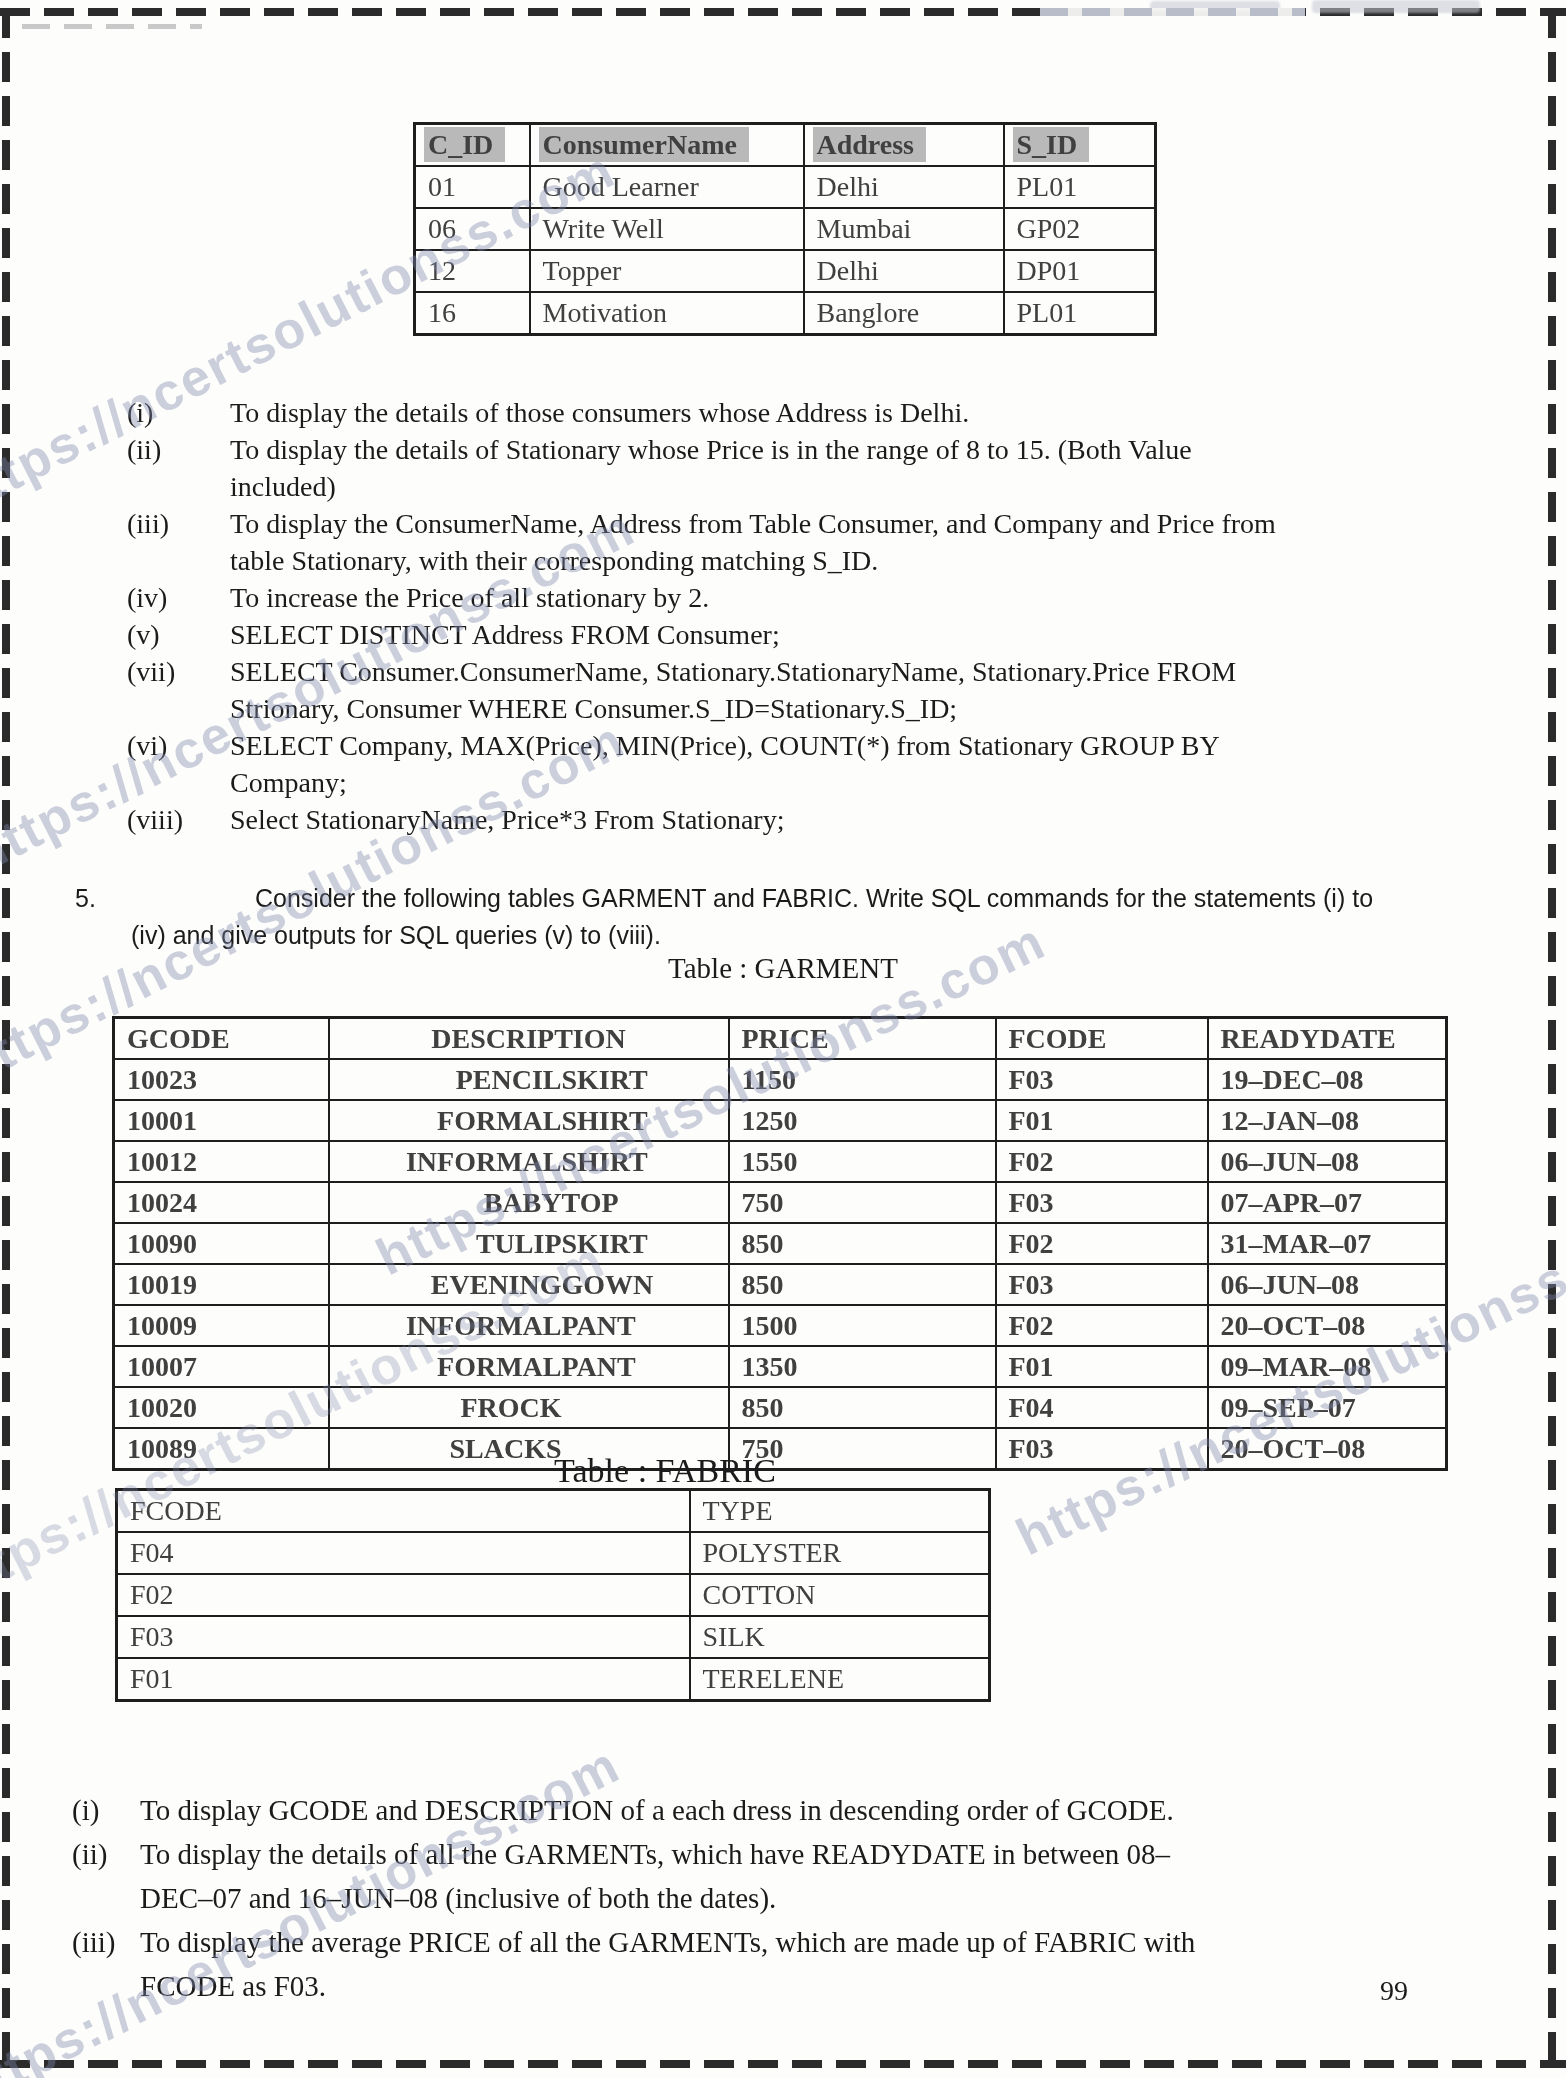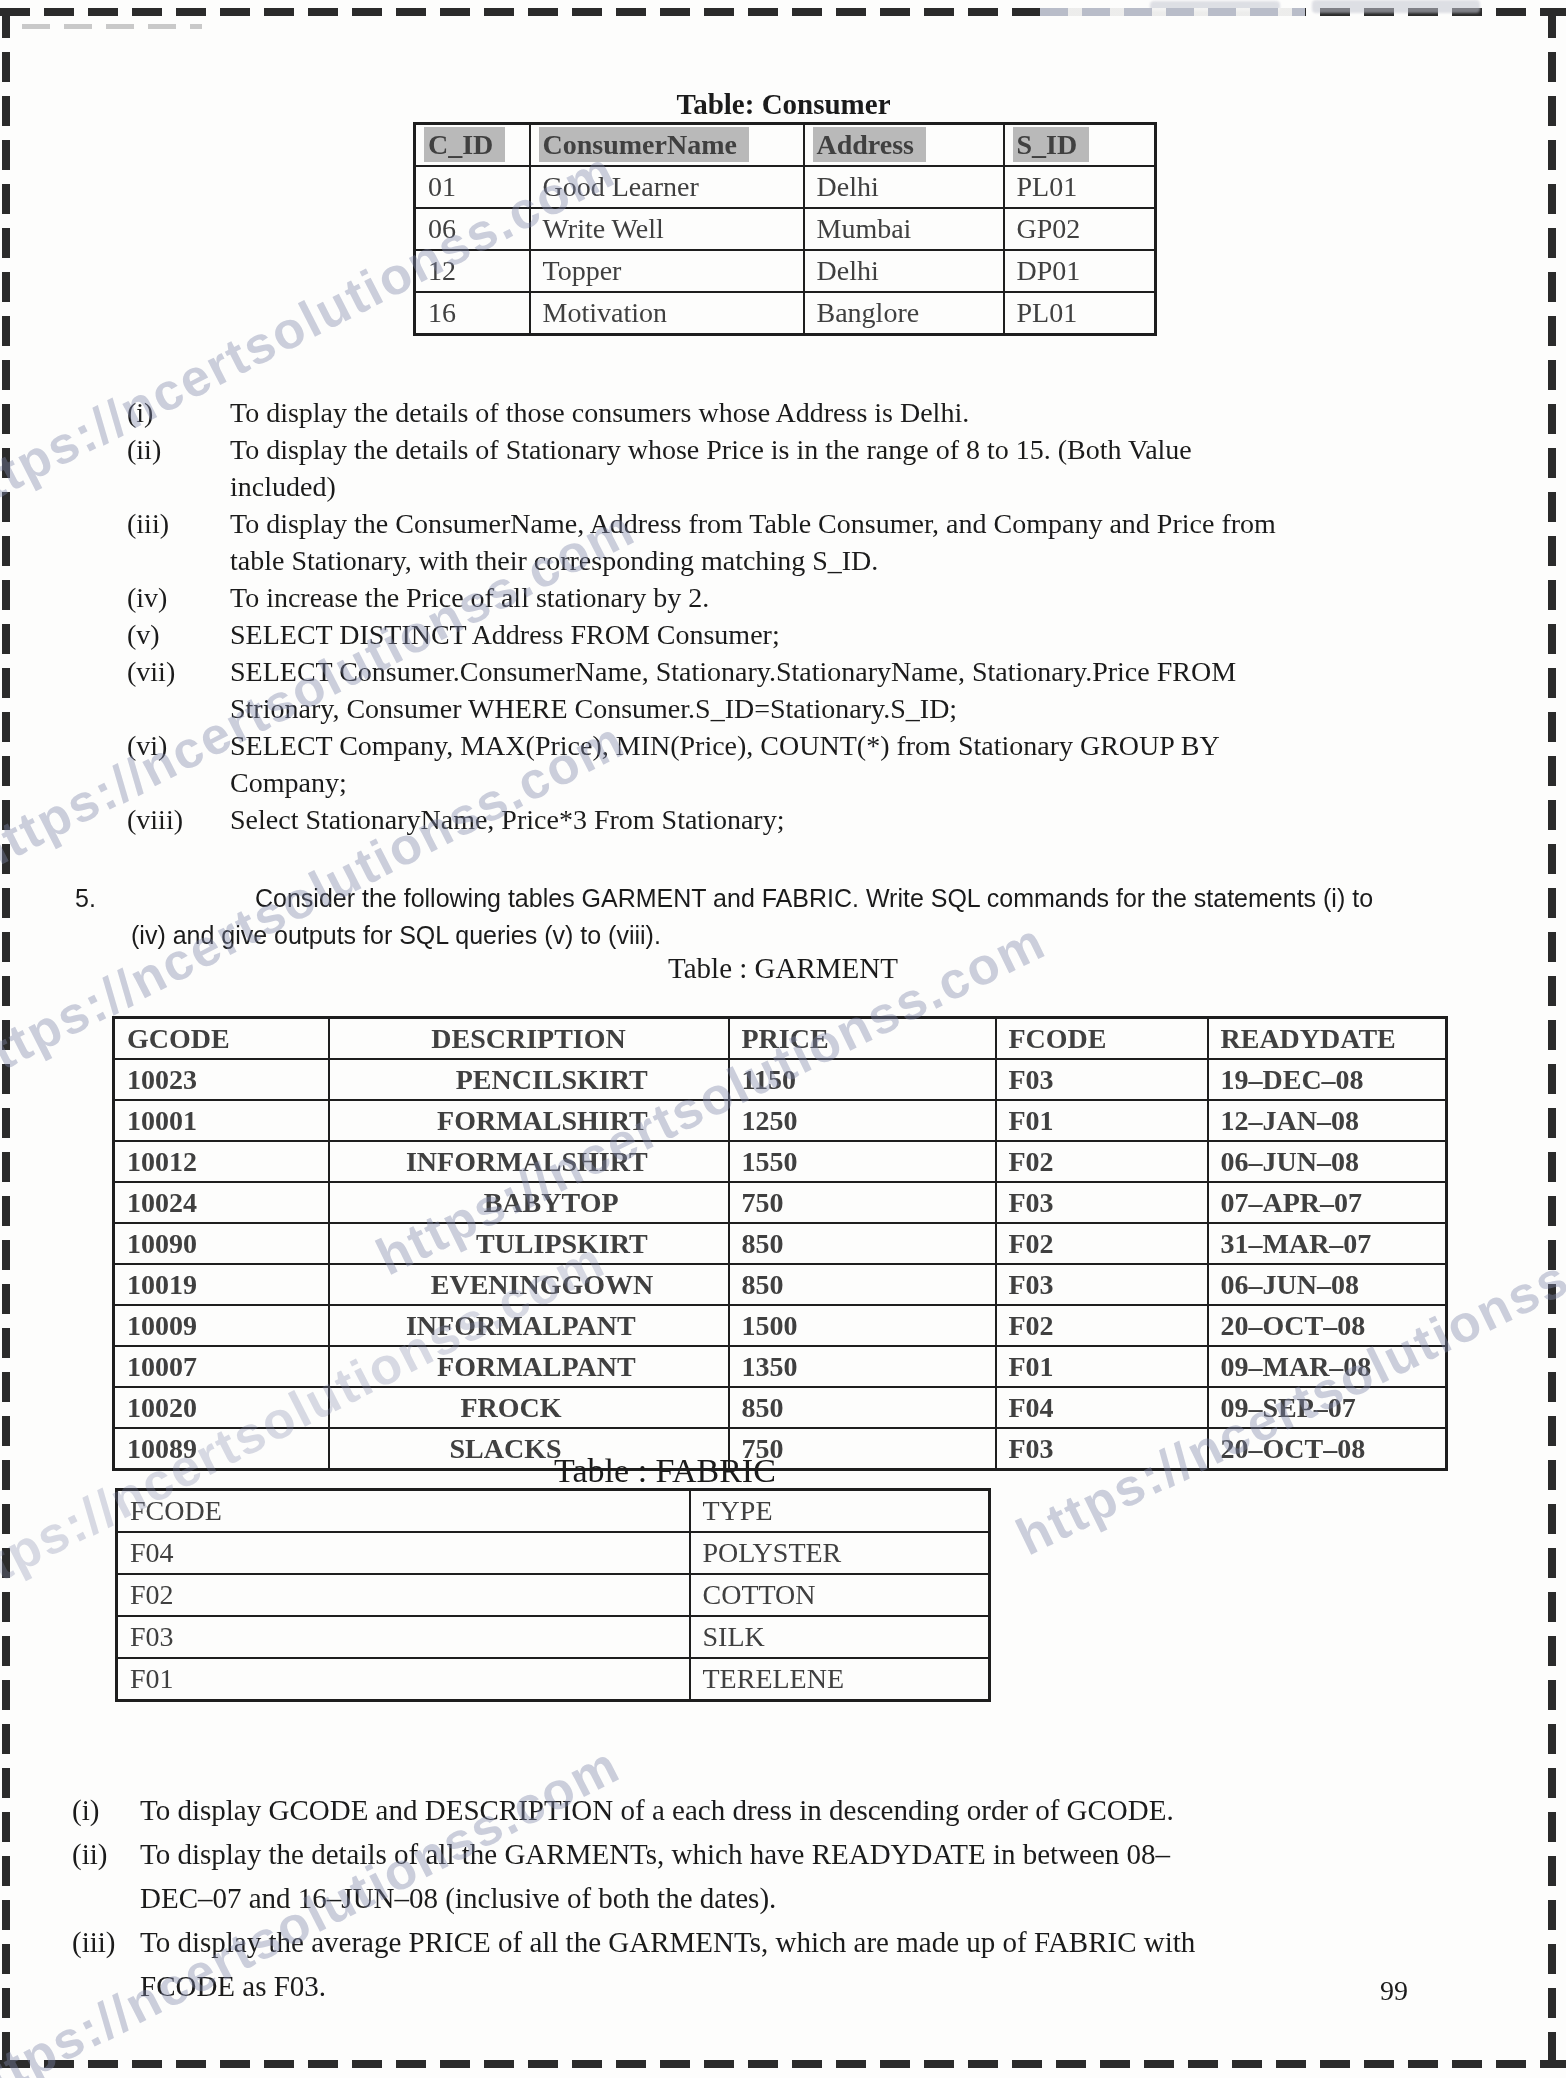--- a/index.html
+++ b/index.html
@@ -88,21 +88,20 @@
   <div class="smudge smudge2"></div>
 
   <div class="wm wm1">https://ncertsolutionss.com</div>
   <div class="wm wm2">https://ncertsolutionss.com</div>
   <div class="wm wm6">https://ncertsolutionss.com</div>
   <div class="wm wm3">https://ncertsolutionss.com</div>
   <div class="wm wm7">https://ncertsolutionss.com</div>
   <div class="wm wm4">https://ncertsolutionss.com</div>
   <div class="wm wm5">https://ncertsolutionss.com</div>
 
-  <div class="tbl-title title-consumer">Table: Consumer</div>
   <table class="t-consumer">
     <colgroup>
         <col style="width:115px">
         <col style="width:274px">
         <col style="width:200px">
         <col style="width:152px">
       </colgroup>
     <tbody>
         <tr>
       <th><span class="hl">C_ID</span></th>

